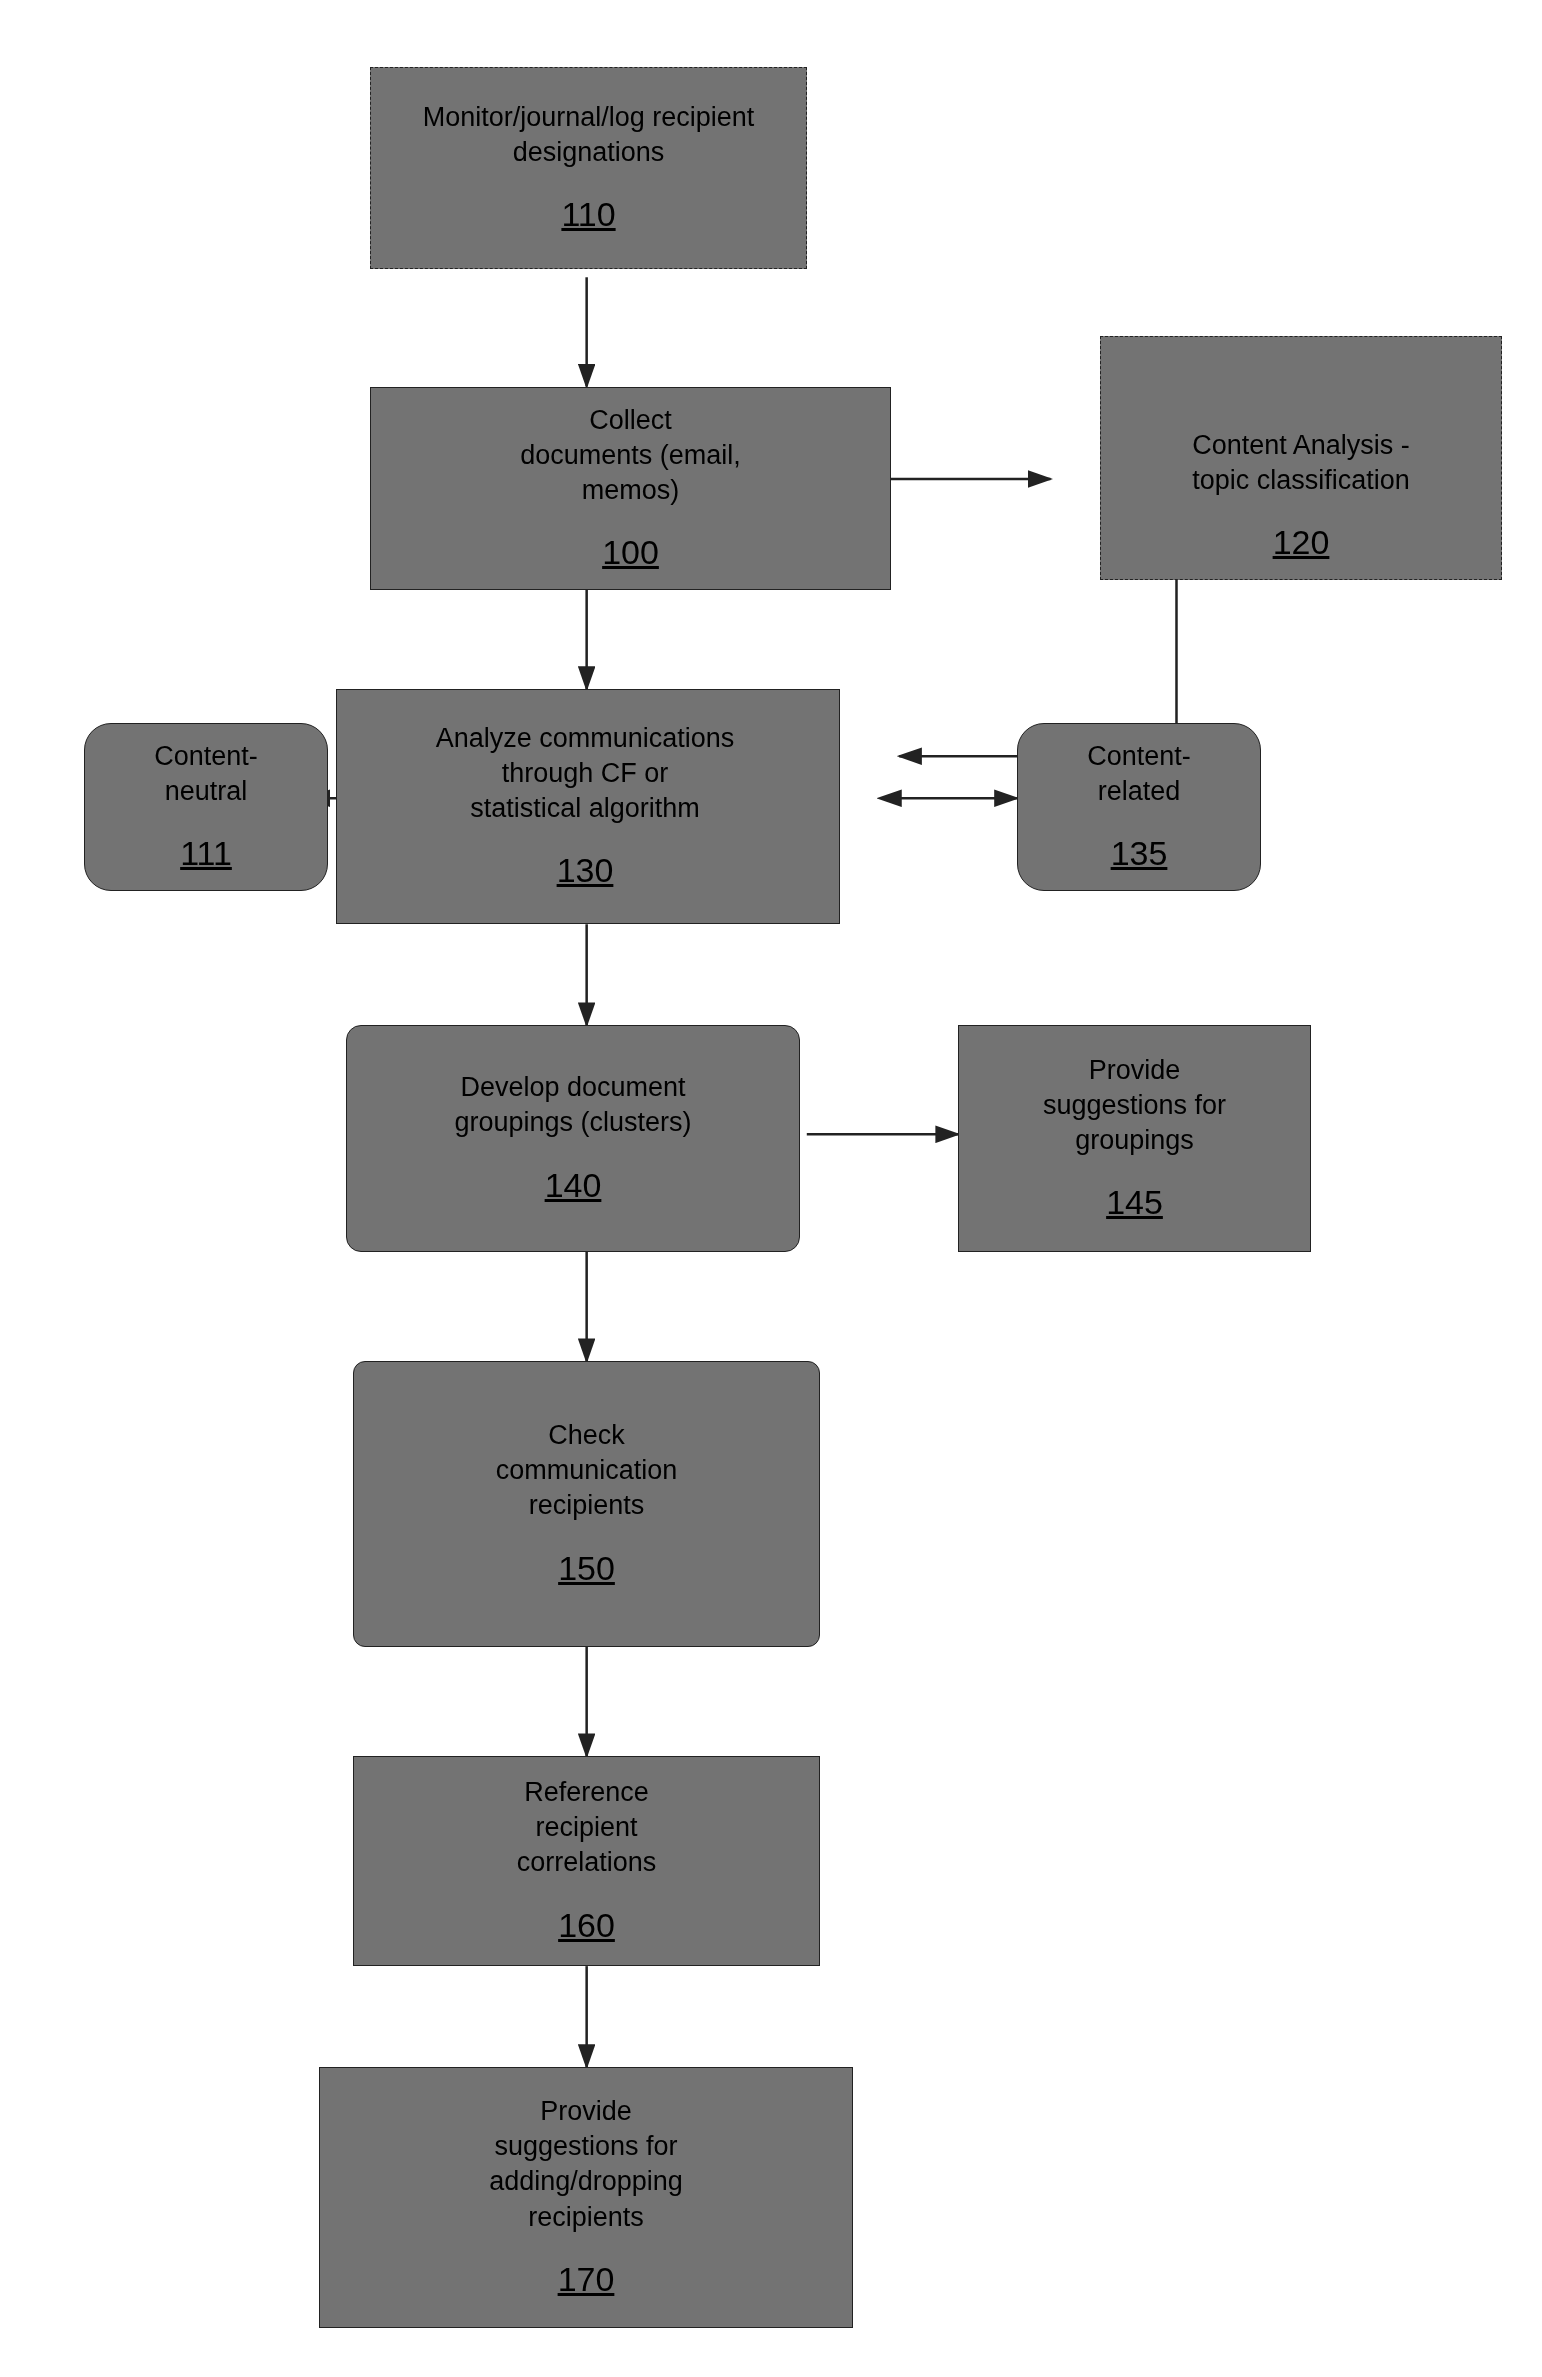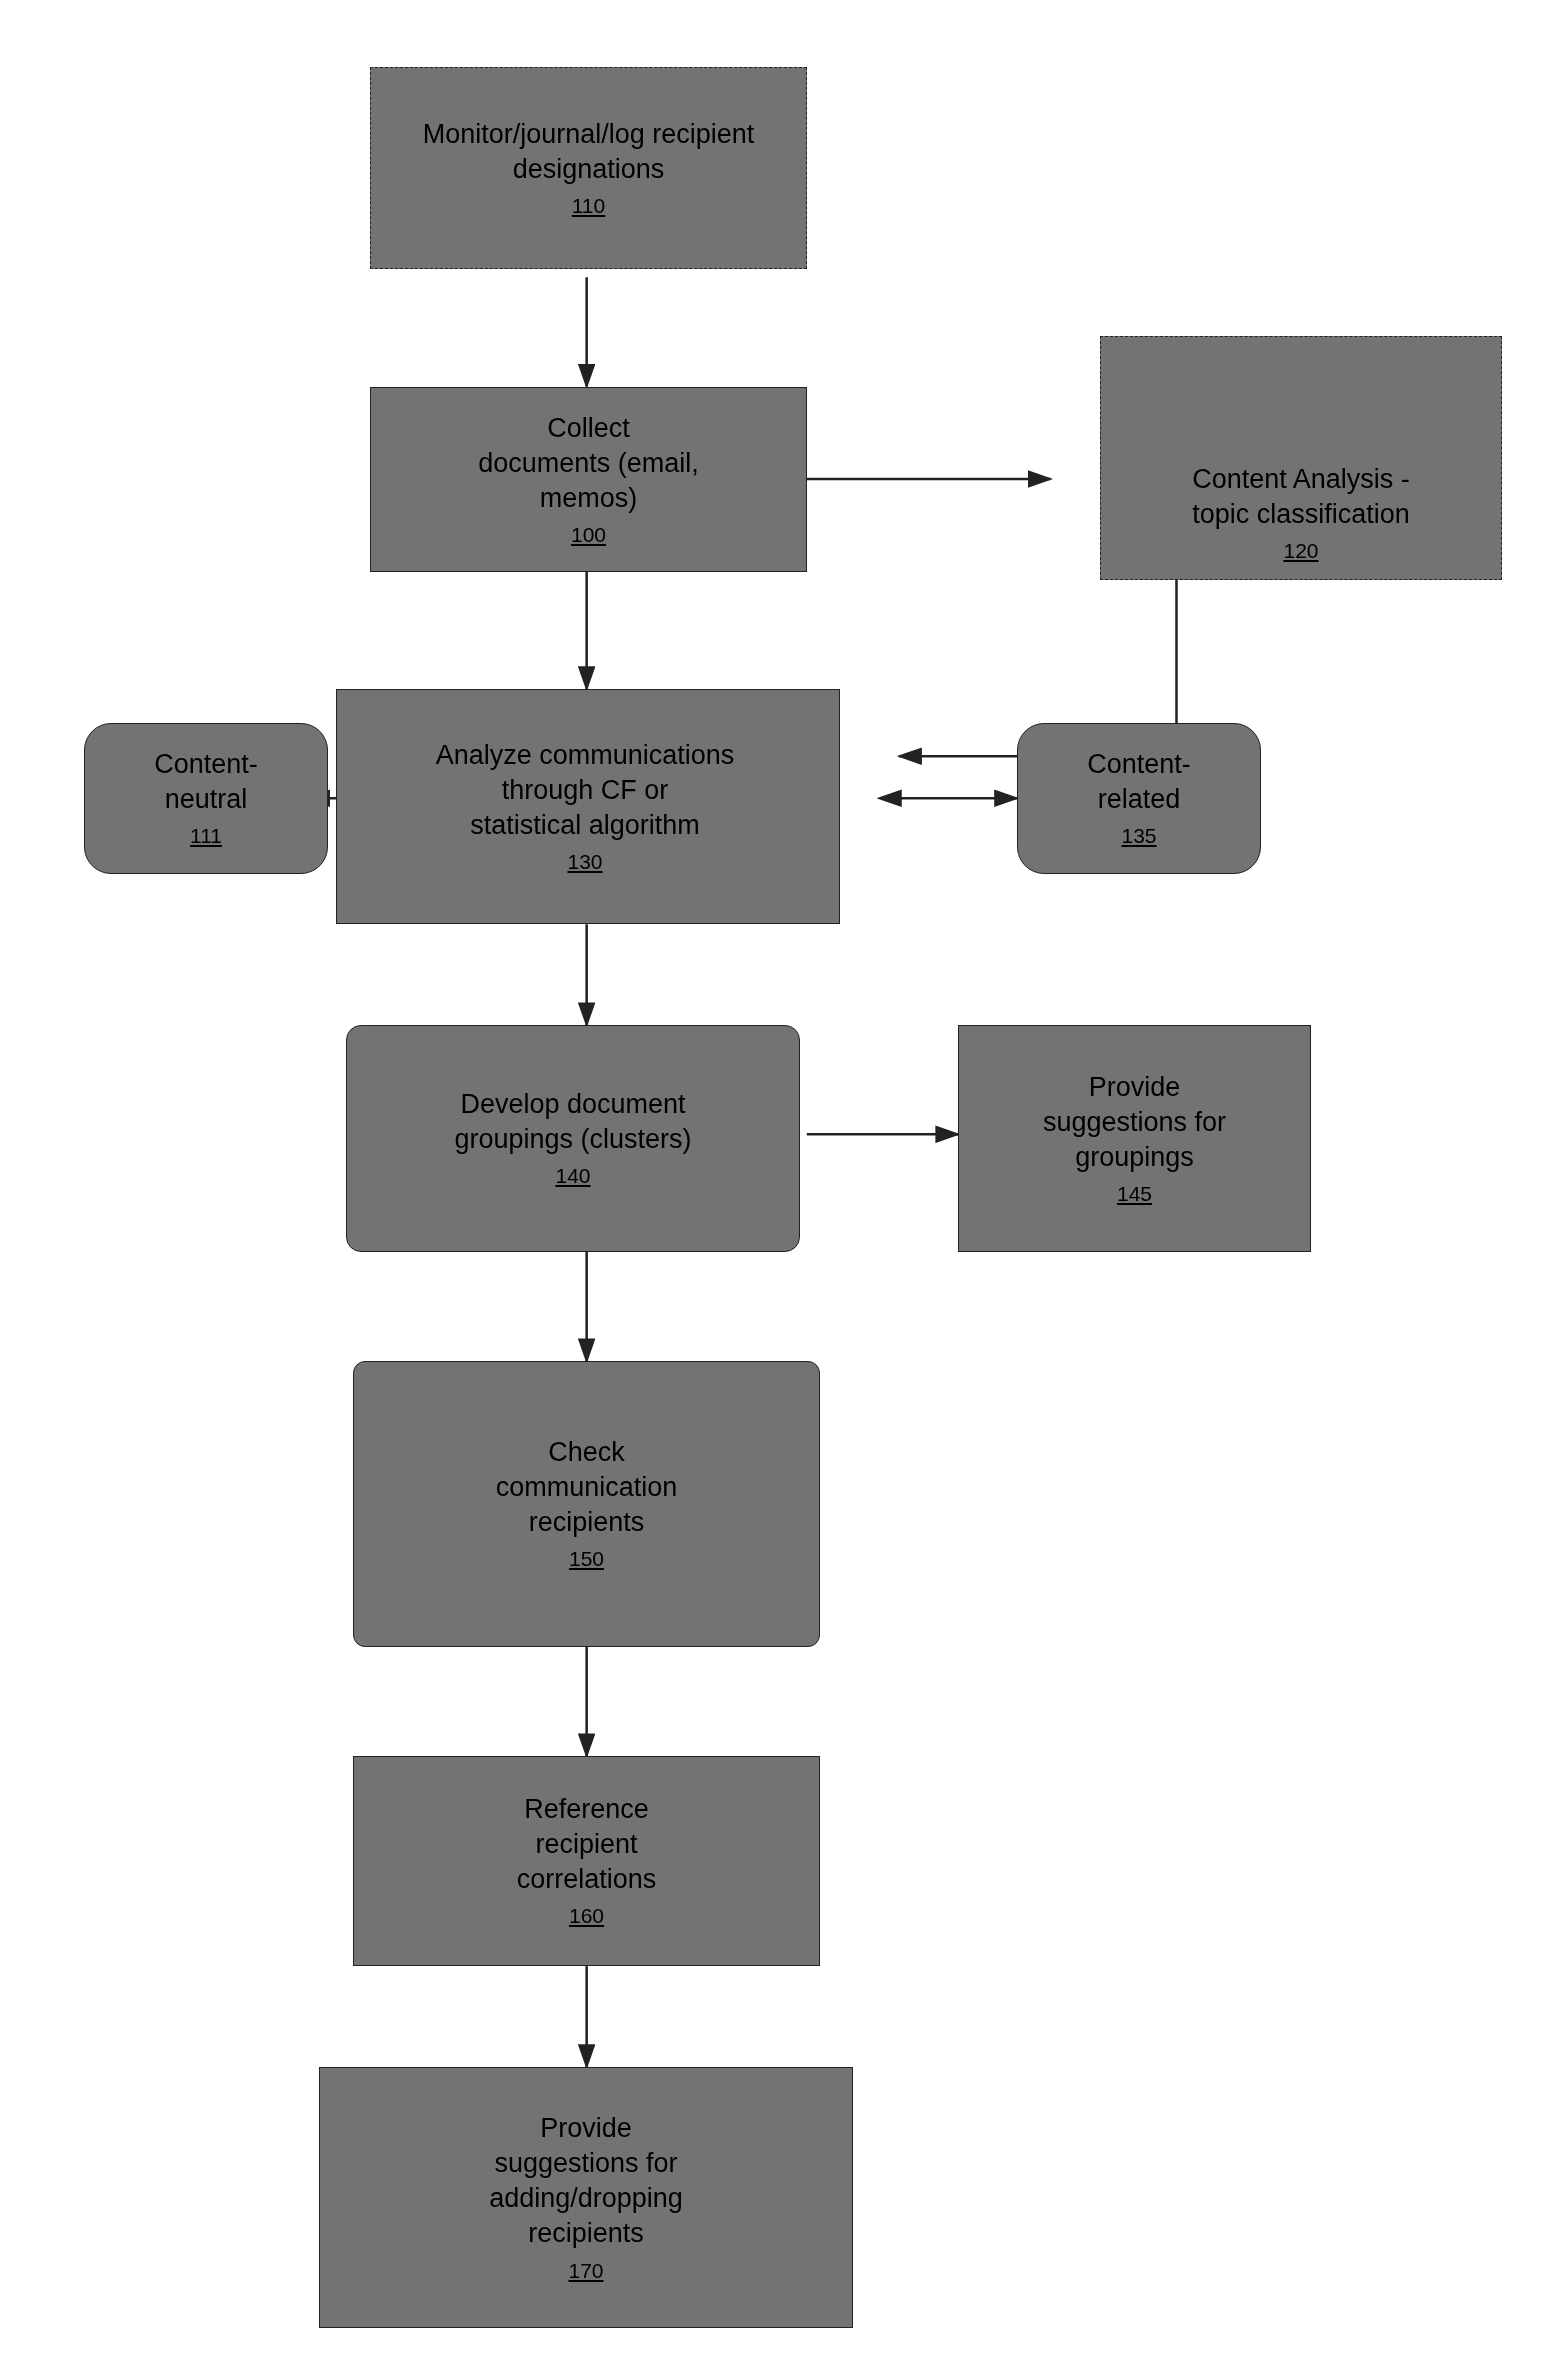--- a/index.html
+++ b/index.html
@@ -34,23 +34,23 @@
       border-radius: 0;
     }
     .box-rounded {
       border-radius: 27px;
     }
     .box-rounded-small {
       border-radius: 15px;
     }
     .ref-num {
       text-decoration: underline;
-      font-size: 21px;
+      font-size: 34px;
       display: block;
-      margin-top: 5px;
+      margin-top: 22px;
     }
     
     .svg-overlay {
       position: absolute;
       top: 0;
       left: 0;
       width: 1543px;
       height: 2377px;
       pointer-events: none;
     }
@@ -108,21 +108,21 @@
 
   </svg>
 
   <div class="box box-dashed" style="left:370px; top:67px; width:437px; min-height:202px;">
     <span>Monitor/journal/log
 recipient
 designations</span>
     <span class="ref-num">110</span>
   </div>
 
-  <div class="box" style="left:370px; top:387px; width:437px; min-height:185px;">
+  <div class="box" style="left:370px; top:387px; width:521px; min-height:185px;">
     <span>Collect<br>documents (email,<br>memos)</span>
     <span class="ref-num">100</span>
   </div>
 
   <div class="box box-dashed" style="left:1100px; top:336px; width:402px; min-height:244px;justify-content:flex-end;">
     <span>Content Analysis -<br>topic classification</span>
     <span class="ref-num">120</span>
   </div>
 
   <div class="box" style="left:336px; top:689px; width:504px; min-height:235px;padding-left:11px;">

